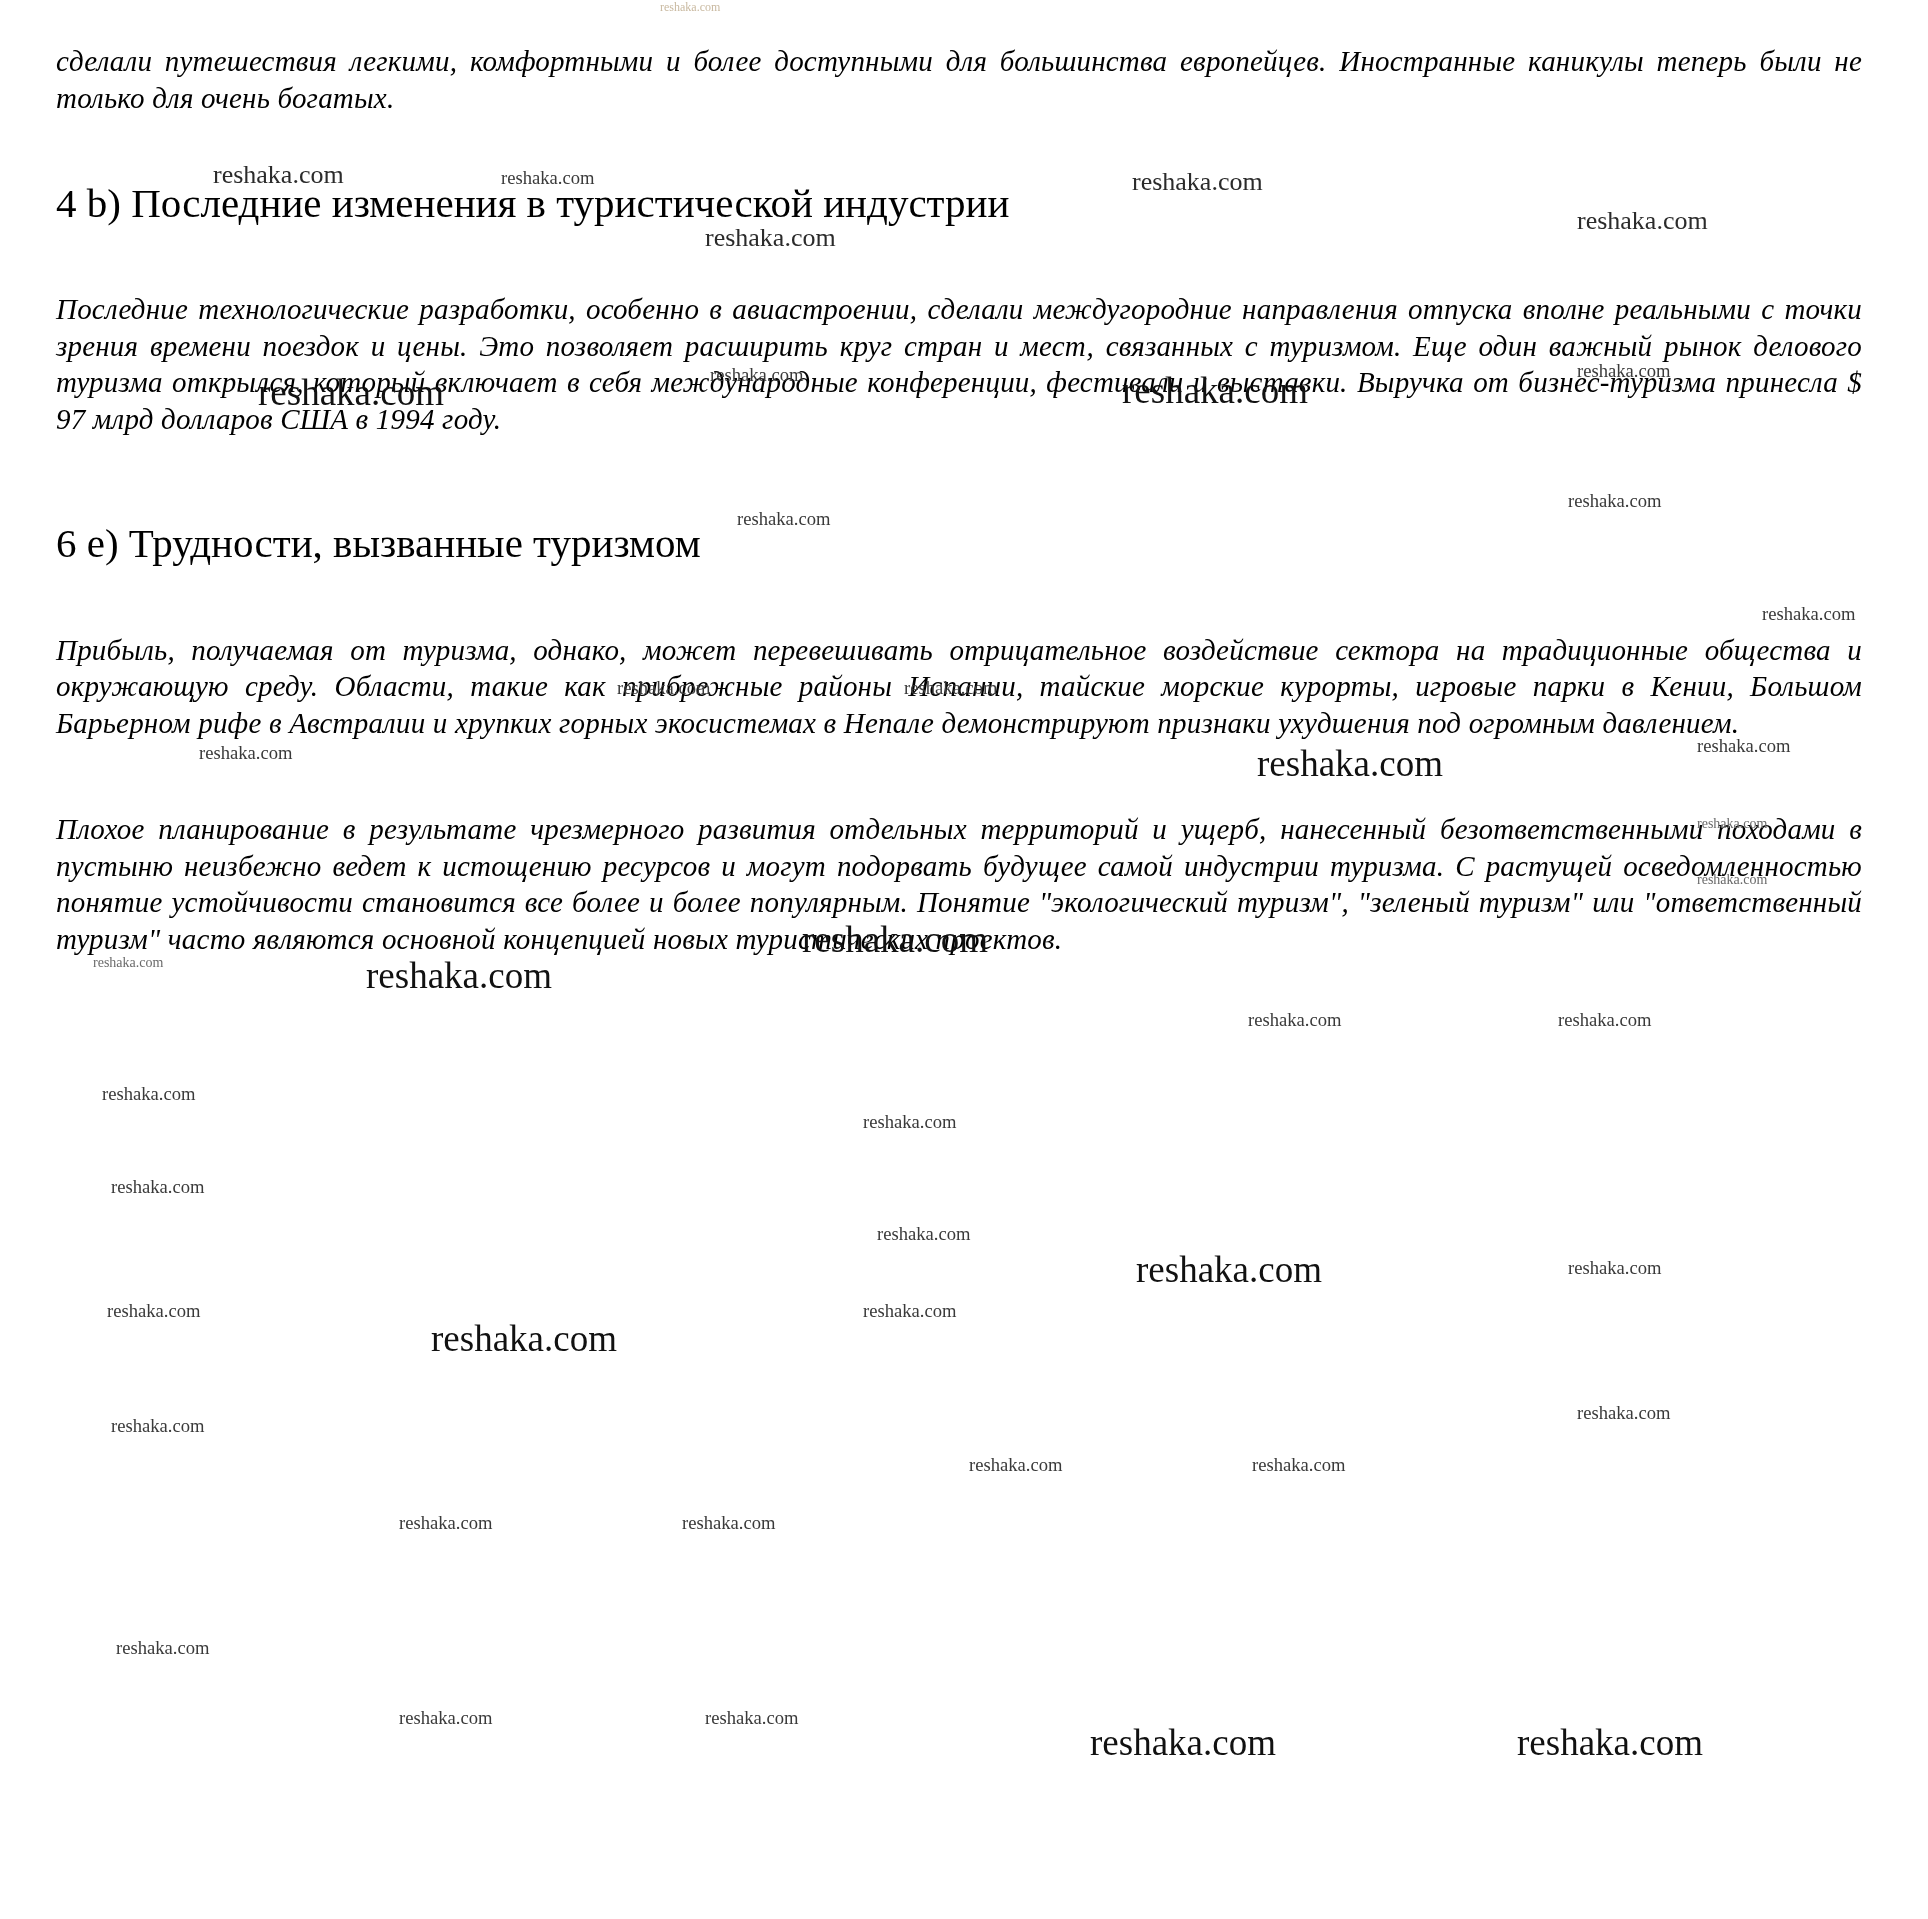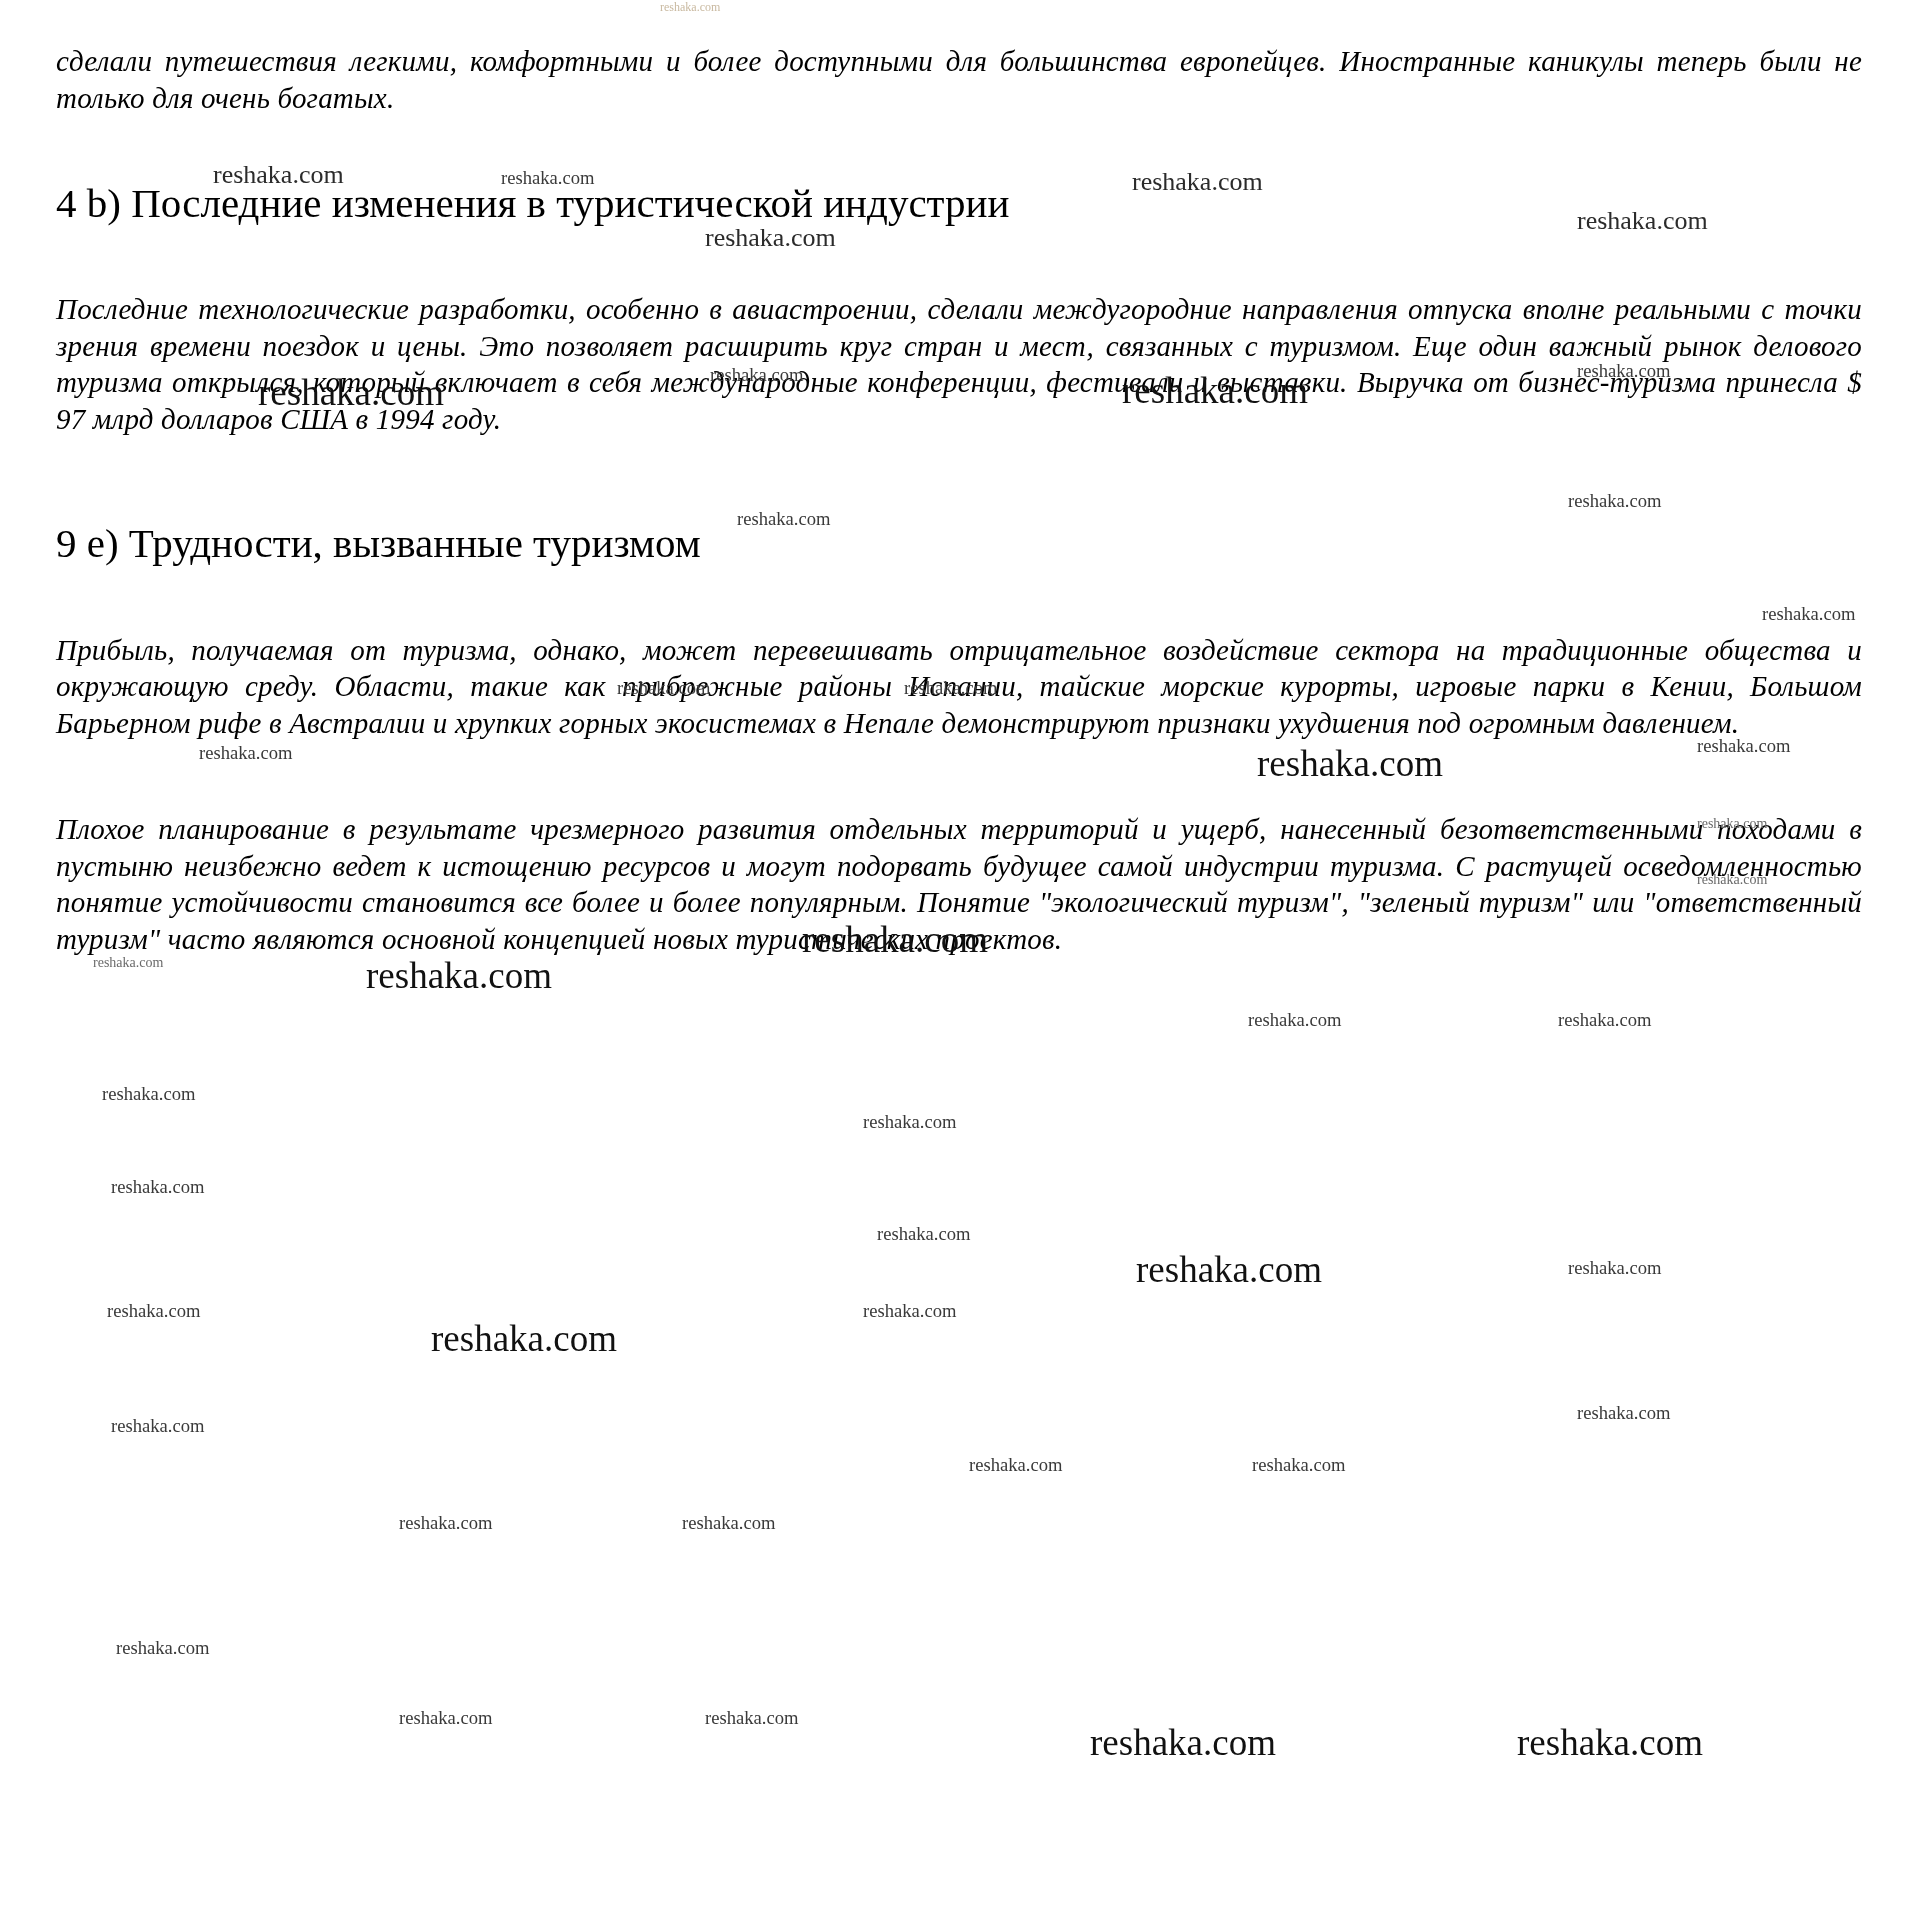--- a/index.html
+++ b/index.html
@@ -99,21 +99,21 @@
     <div class="gap-md"></div>
 
     <p class="heading">4 b) Последние изменения в туристической индустрии</p>
 
     <div class="gap-md"></div>
 
     <p class="para last-line-normal">Последние технологические разработки, особенно в авиастроении, сделали междугородние направления отпуска вполне реальными с точки зрения времени поездок и цены. Это позволяет расширить круг стран и мест, связанных с туризмом. Еще один важный рынок делового туризма открылся, который включает в себя международные конференции, фестивали и выставки. Выручка от бизнес-туризма принесла $ 97 млрд долларов США в 1994 году.</p>
 
     <div class="gap-xl"></div>
 
-    <p class="heading">9 e) Трудности, вызванные туризмом</p>
+    <p class="heading">6 e) Трудности, вызванные туризмом</p>
 
     <div class="gap-md"></div>
 
     <p class="para last-line-normal">Прибыль, получаемая от туризма, однако, может перевешивать отрицательное воздействие сектора на традиционные общества и окружающую среду. Области, такие как прибрежные районы Испании, тайские морские курорты, игровые парки в Кении, Большом Барьерном рифе в Австралии и хрупких горных экосистемах в Непале демонстрируют признаки ухудшения под огромным давлением.</p>
 
     <div class="gap-lg"></div>
 
     <p class="para last-line-normal">Плохое планирование в результате чрезмерного развития отдельных территорий и ущерб, нанесенный безответственными походами в пустыню неизбежно ведет к истощению ресурсов и могут подорвать будущее самой индустрии туризма. С растущей осведомленностью понятие устойчивости становится все более и более популярным. Понятие "экологический туризм", "зеленый туризм" или "ответственный туризм" часто являются основной концепцией новых туристических проектов.</p>
 
   </div>

